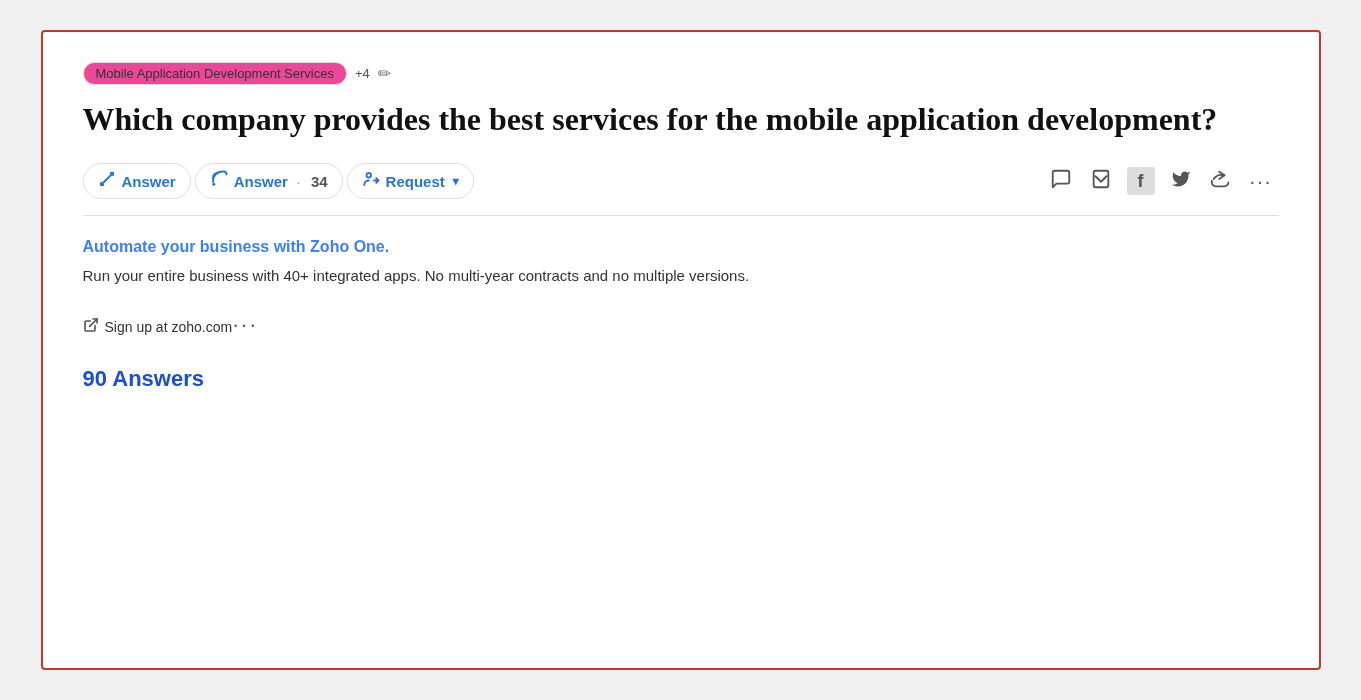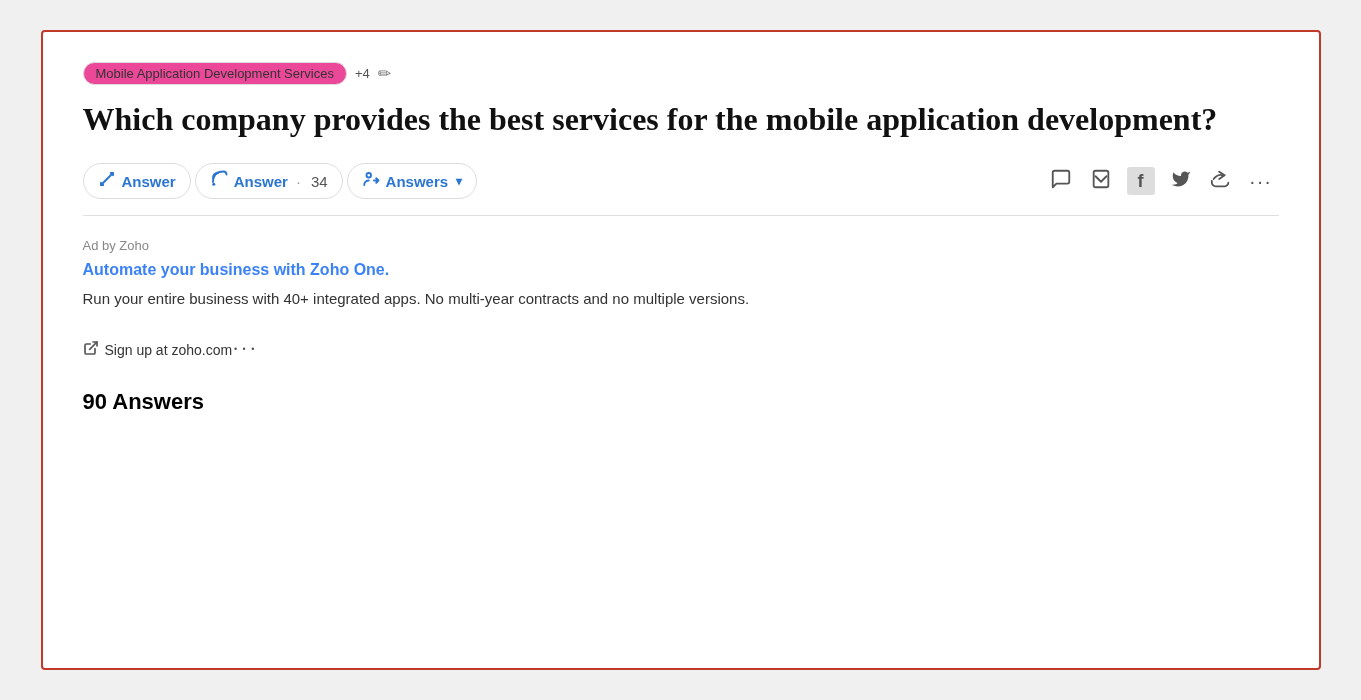--- a/index.html
+++ b/index.html
@@ -91,21 +91,21 @@
       color: #2a76d2;
       font-weight: 600;
     }
 
     .action-btn .btn-icon {
       font-size: 16px;
     }
 
     .follow-count {
       color: #555;
-      font-weight: 400;
+      font-weight: 700;
       margin-left: 2px;
     }
 
     .action-spacer {
       flex: 1;
     }
 
     .icon-btn {
       display: flex;
       align-items: center;
@@ -167,21 +167,21 @@
     .ad-more {
       font-size: 20px;
       color: #555;
       letter-spacing: 2px;
     }
 
     
     .answers-count {
       font-size: 22px;
       font-weight: 700;
-      color: #000000;
+      color: #1d4ed8;
       font-family: Arial, sans-serif;
       margin-top: 28px;
     }
   </style>
 </head>
 <body>
 
 <div class="outer-frame">
 
   <div class="tags-row">
@@ -222,21 +222,21 @@
 
     <button class="action-btn">
 
       <span class="btn-icon">
         <svg width="18" height="18" viewBox="0 0 24 24" fill="none" stroke="#2a76d2" stroke-width="2.5" stroke-linecap="round" stroke-linejoin="round">
           <circle cx="9" cy="7" r="3"></circle>
           <path d="M3 20 C3 16 6 14 9 14"></path>
           <path d="M16 14 L22 14 M19 11 L22 14 L19 17"></path>
         </svg>
       </span>
-      <span>Answers</span>
+      <span>Request</span>
       <span style="font-size:12px; color:#2a76d2; margin-left:2px;">▾</span>
     </button>
 
     <div class="action-spacer"></div>
 
     <button class="icon-btn">
       <span>
         <svg width="22" height="22" viewBox="0 0 24 24" fill="none" stroke="#555" stroke-width="2" stroke-linecap="round" stroke-linejoin="round">
           <path d="M21 15a2 2 0 0 1-2 2H7l-4 4V5a2 2 0 0 1 2-2h14a2 2 0 0 1 2 2z"></path>
         </svg>
@@ -274,21 +274,20 @@
       </span>
     </button>
 
     <button class="icon-btn">
       <span style="font-size:20px; color:#555; letter-spacing:1px; line-height:1;">···</span>
     </button>
 
   </div>
 
   <div class="ad-section">
-    <div class="ad-label">Ad by Zoho</div>
     <div class="ad-title">Automate your business with Zoho One.</div>
     <div class="ad-body">Run your entire business with 40+ integrated apps. No multi-year contracts and no multiple versions.</div>
 
     <div class="ad-link-row">
       <div class="ad-link">
         <span class="ad-link-icon">
           <svg width="16" height="16" viewBox="0 0 24 24" fill="none" stroke="#555" stroke-width="2.5" stroke-linecap="round" stroke-linejoin="round">
             <path d="M18 13v6a2 2 0 0 1-2 2H5a2 2 0 0 1-2-2V8a2 2 0 0 1 2-2h6"></path>
             <polyline points="15 3 21 3 21 9"></polyline>
             <line x1="10" y1="14" x2="21" y2="3"></line>

